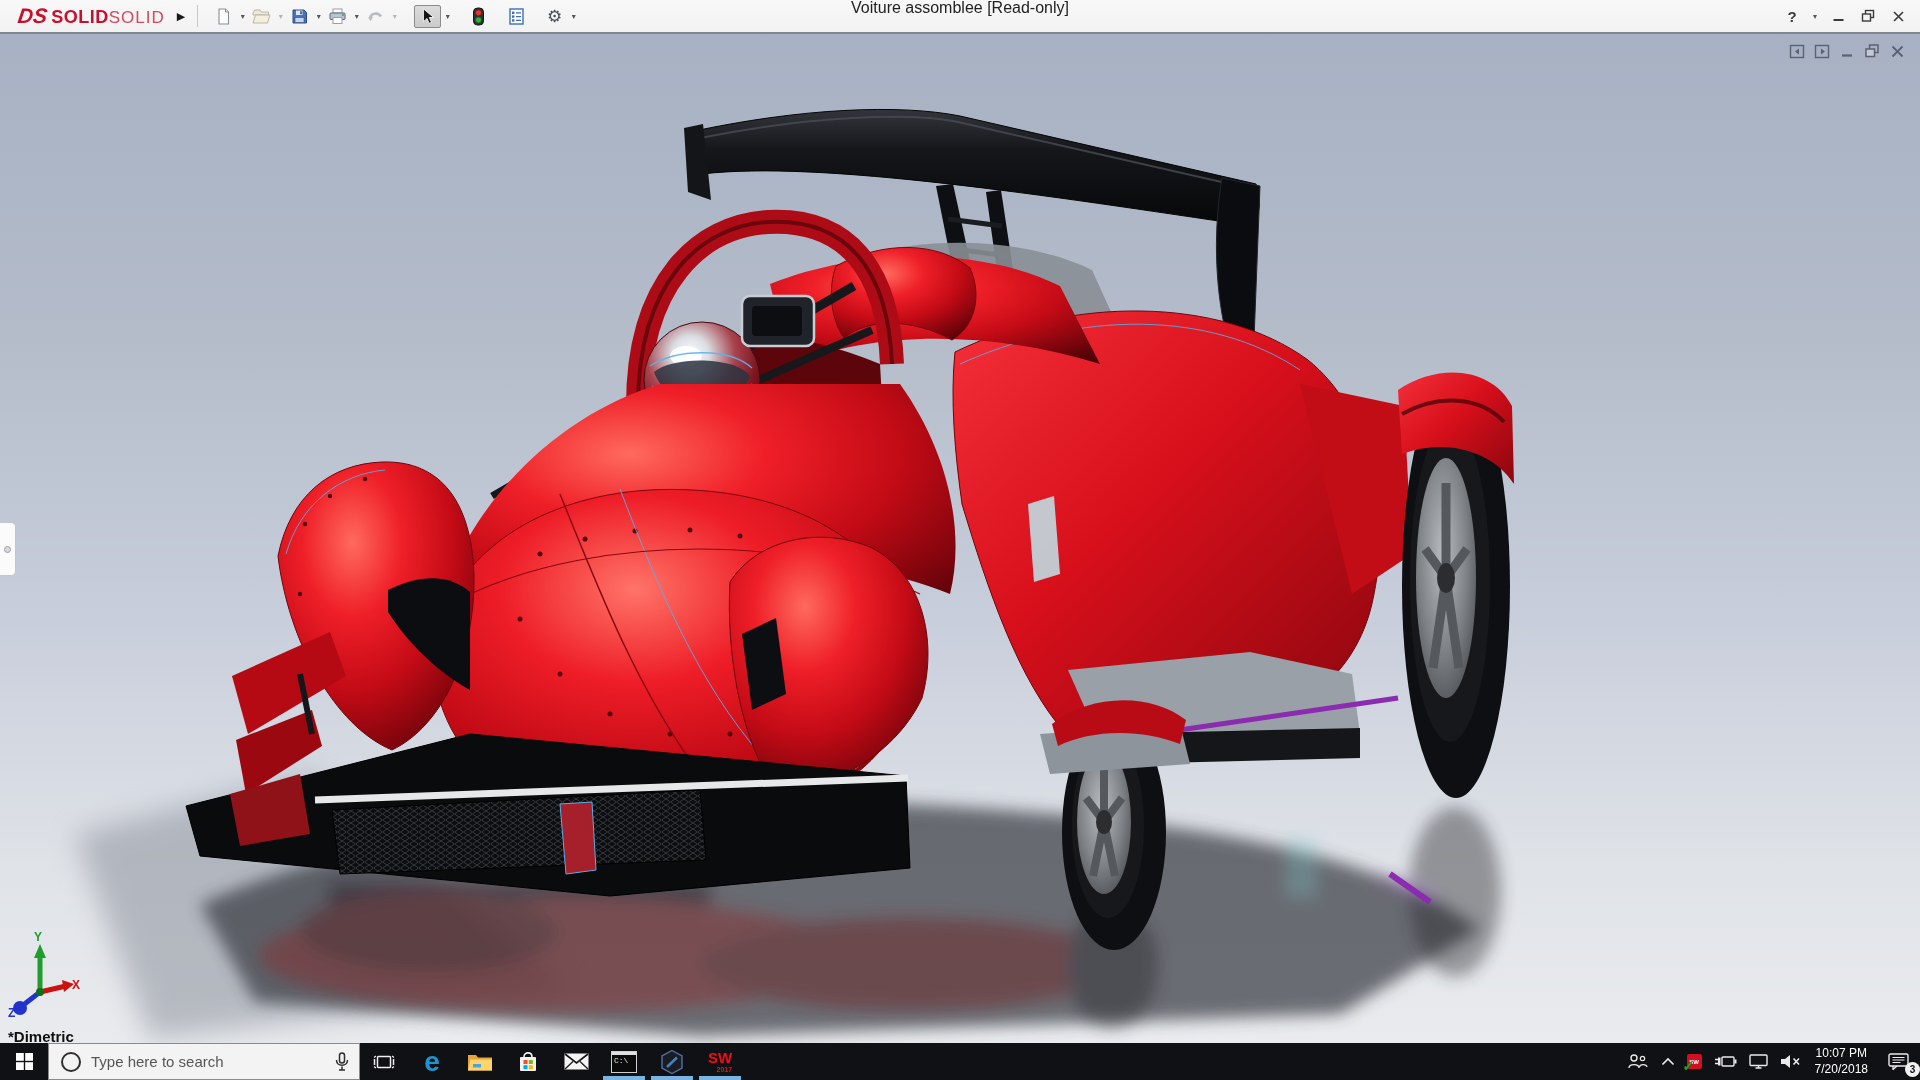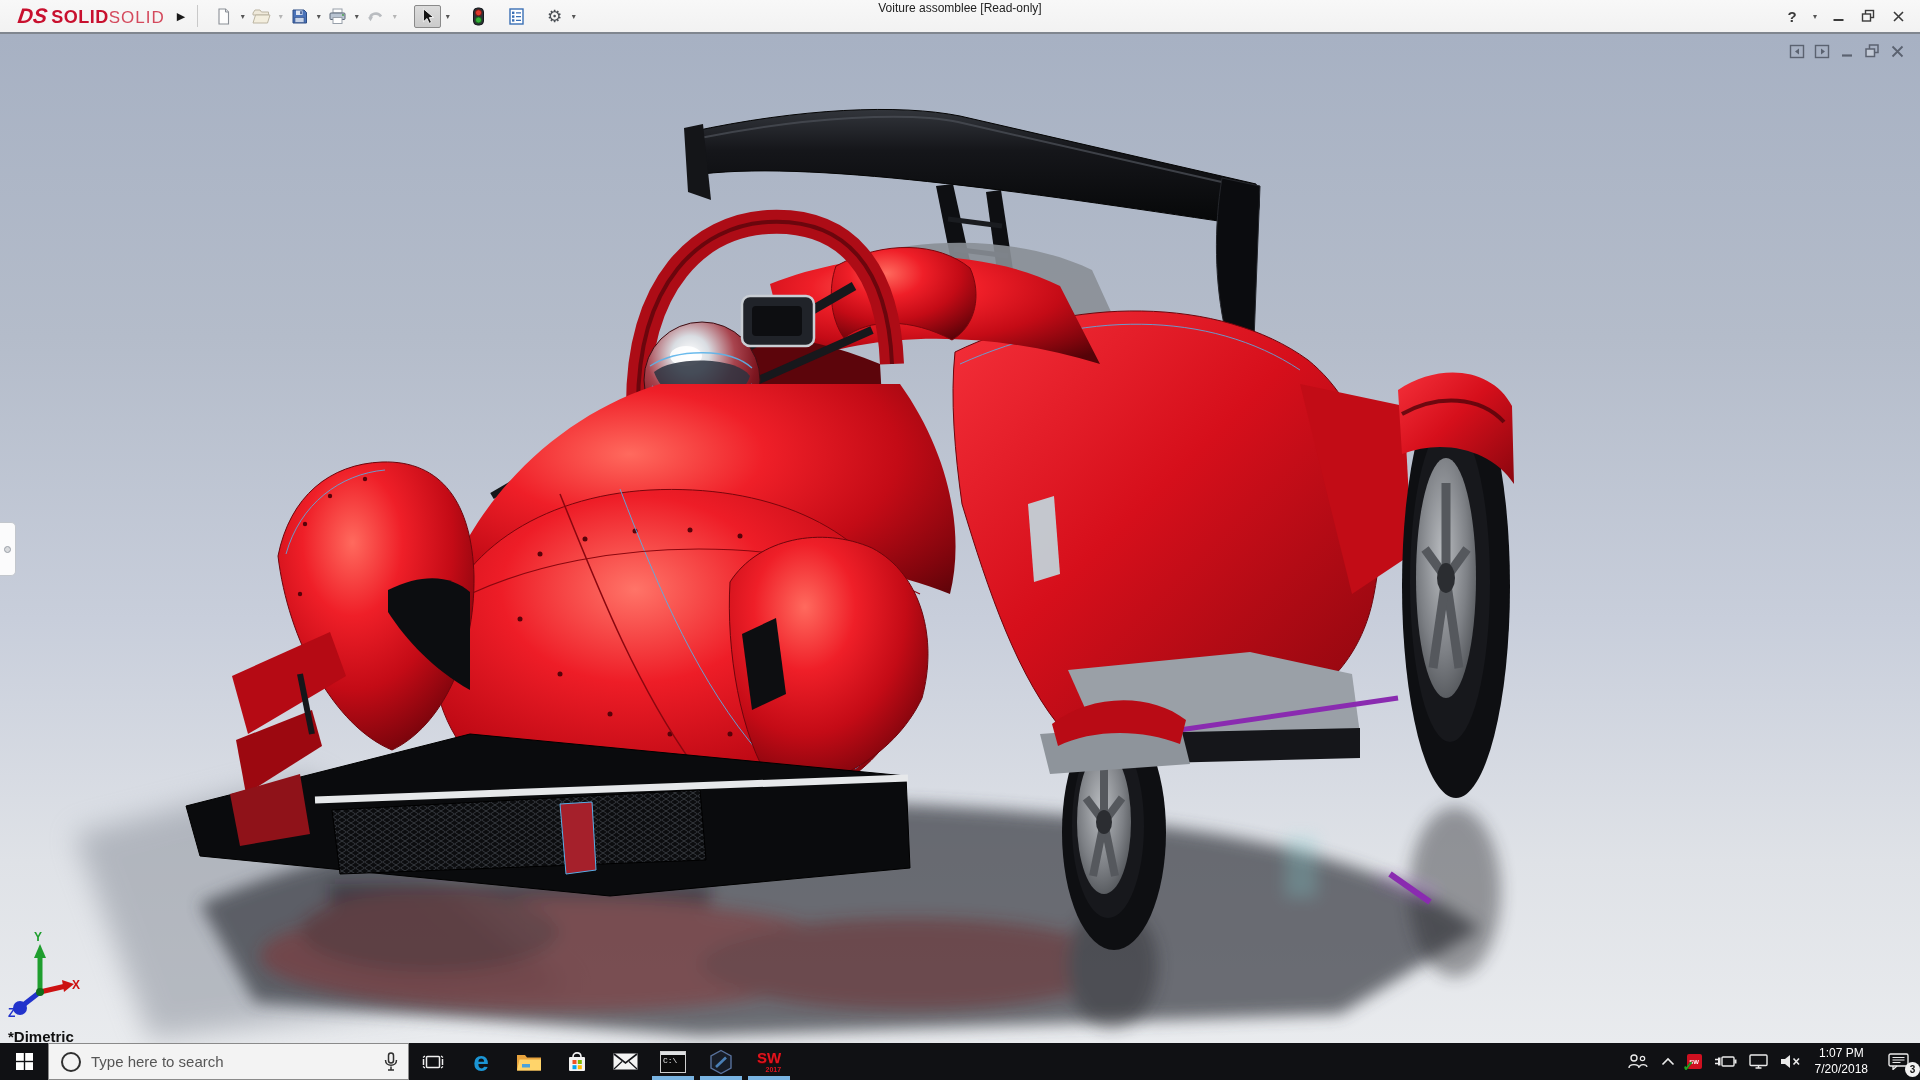--- a/index.html
+++ b/index.html
@@ -19,21 +19,21 @@
   .toolbar { display:flex; align-items:center; gap:2px; }
   .tbtn { border:none; background:transparent; width:24px; height:24px; display:flex;
     align-items:center; justify-content:center; cursor:pointer; }
   .tbtn.pressed { width:27px; height:23px; background:linear-gradient(#dcdcdc,#cbcbcb);
     border:1px solid #8a8a8a; border-radius:2px; }
   .caret { font-size:8px; color:#555; width:10px; text-align:center; cursor:pointer; }
   .caret.dis { color:#b5b5b5; }
   .gear-glyph { font-size:17px; color:#4a4f55; line-height:1; }
   .tb-gap { width:10px; }
   .win-title { position:absolute; left:50%; top:0; height:16px; transform:translateX(-50%);
-    display:flex; align-items:center; font-size:12px; color:#222; white-space:nowrap; }
+    display:flex; align-items:center; font-size:16px; color:#222; white-space:nowrap; }
   .win-controls { position:absolute; right:10px; top:0; height:32px; display:flex; align-items:center; gap:6px; }
   .wc { width:24px; height:24px; display:flex; align-items:center; justify-content:center;
     color:#3a3a3a; cursor:pointer; background:transparent; border:none; }
   .wc .q { font-size:15px; font-weight:700; }
 
   
   .viewport { position:absolute; left:0; top:32px; width:1920px; height:1011px;
     border-top:2px solid #80868f;
     background:linear-gradient(180deg,#a7b1c3 0%, #b4bcca 30%, #c8cedb 58%, #dfe2e7 82%, #e9ebee 100%); }
   .scene { position:absolute; left:0; top:0; width:1920px; height:1011px; }
@@ -49,21 +49,21 @@
   .triad .lx { color:#cc1111; left:64px; top:44px; }
   .triad .ly { color:#1f9e2e; left:26px; top:-4px; }
   .triad .lz { color:#2233cc; left:0px; top:72px; }
   .view-label { position:absolute; left:8px; top:994px; font-size:15px; font-weight:700; color:#101010; }
 
   
   .taskbar { position:absolute; left:0; top:1043px; width:1920px; height:37px; background:#101114;
     display:flex; align-items:stretch; }
   .start { width:48px; display:flex; align-items:center; justify-content:center; background:transparent;
     border:none; cursor:pointer; }
-  .searchbox { width:361px; background:#f3f3f3; border:1px solid #8a8a8a; display:flex; align-items:center; }
+  .searchbox { width:312px; background:#f3f3f3; border:1px solid #8a8a8a; display:flex; align-items:center; }
   .searchbox .ring { width:20px; height:20px; border:2.5px solid #2f2f2f; border-radius:50%; margin:0 10px 0 12px; }
   .searchbox input { flex:1; border:none; background:transparent; outline:none; font-size:15px;
     color:#3b3b3b; font-family:"Liberation Sans",sans-serif; }
   .searchbox input::placeholder { color:#565656; opacity:1; }
   .searchbox .mic { margin:0 10px; display:flex; }
   .tslot { width:48px; display:flex; align-items:center; justify-content:center; position:relative;
     background:transparent; border:none; cursor:pointer; }
   .tslot .ind { position:absolute; bottom:0; left:3px; width:42px; height:4px; background:#79b4e2; }
   .edge-e { font-size:28px; font-weight:700; color:#1b95d4; line-height:1; }
   .cmdico { width:26px; height:22px; background:#0b0b0b; border:1px solid #cfcfcf; position:relative; }
@@ -587,21 +587,21 @@
           <path d="M6.5 14 h6 M9.5 11.5 v2.5" stroke="#eaeaea" stroke-width="1.4"></path>
         </svg>
       </button>
       <button class="tray-btn">
         <svg width="21" height="15" viewBox="0 0 21 15">
           <path d="M1 5 L5 5 L10 1 L10 14 L5 10 L1 10 Z" fill="#eaeaea"></path>
           <path d="M13.5 4.5 L19 10.5 M19 4.5 L13.5 10.5" stroke="#eaeaea" stroke-width="1.6"></path>
         </svg>
       </button>
       <button class="clock">
-        <span>1:07 PM</span>
+        <span>10:07 PM</span>
         <span>7/20/2018</span>
       </button>
       <button class="tray-btn" style="width:44px;">
         <svg width="21" height="17" viewBox="0 0 21 17">
           <rect x="1" y="1" width="19" height="12" rx="1.5" fill="none" stroke="#eaeaea" stroke-width="1.4"></rect>
           <path d="M5 13 l0 3.5 l4 -3.5" fill="none" stroke="#eaeaea" stroke-width="1.3"></path>
           <path d="M4.5 4.5 h12 M4.5 7 h12 M4.5 9.5 h8" stroke="#eaeaea" stroke-width="1.1"></path>
         </svg>
         <span class="badge">3</span>
       </button>

